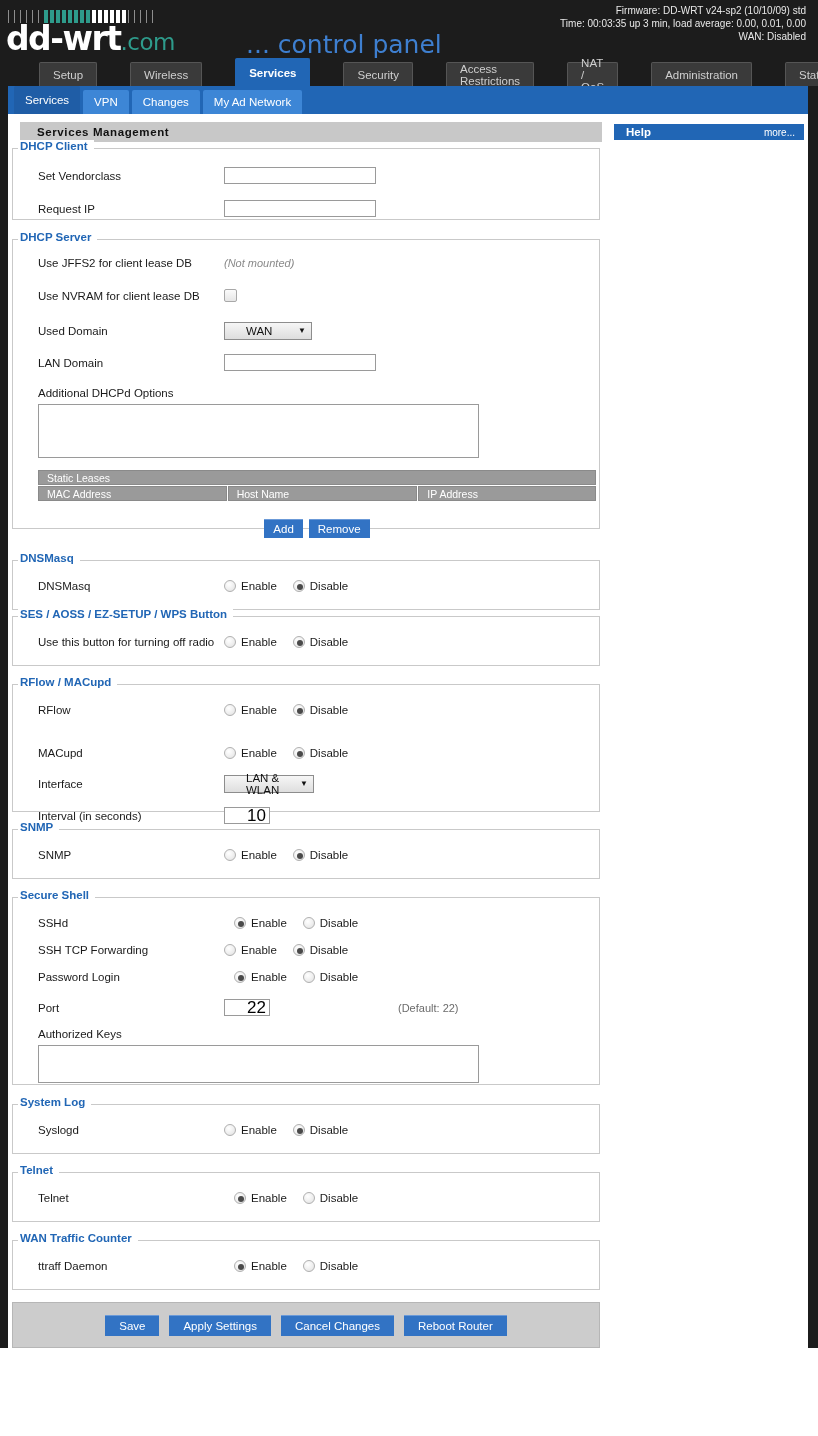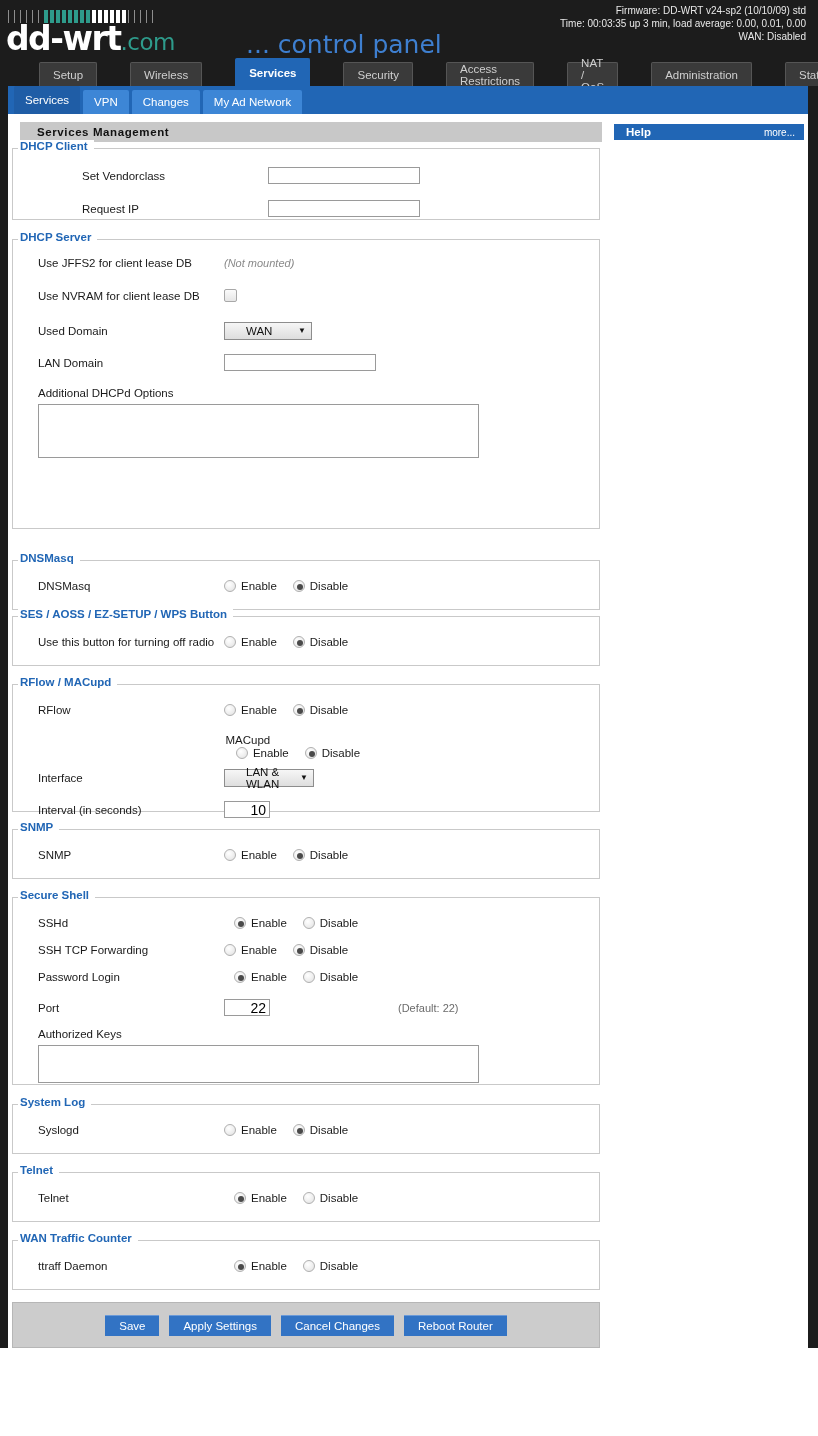--- a/index.html
+++ b/index.html
@@ -131,21 +131,21 @@
 
   .row { display: flex; align-items: center; min-height: 25px; margin-bottom: 0px; }
   .row .lab {
     width: 211px; padding-left: 25px;
     font-size: 11.5px; color: #1a1a1a;
   }
   .row .ctl { flex: 1; display: flex; align-items: center; }
 
   input[type=text] {
     height: 17px; border: 1px solid #9a9a9a; background: #fff;
-    font-family: "Liberation Sans", sans-serif; font-size: 14px;
+    font-family: "Liberation Sans", sans-serif; font-size: 17px;
     padding: 0 3px;
   }
   .inp-wide { width: 152px; }
   .inp-num { width: 46px; text-align: right; }
 
   .notmounted { font-size: 11px; color: #8a8a8a; font-style: italic; }
 
   .chk {
     width: 13px; height: 13px; border: 1px solid #a8a8a8;
     background: linear-gradient(#fbfbfb,#e6e6e6); border-radius: 2px;
@@ -319,21 +319,21 @@
         </div>
     </div>
   </div>
 
   <div id="content">
 
     <div class="setbar">
       <span>Services Management</span>
     </div>
 
-    <div class="fs" style="top:34px; height:72px;padding-left:44px;">
+    <div class="fs" style="top:34px; height:72px;">
       <div class="fs-legend">DHCP Client</div>
       <div class="fs-inner">
         <div class="row">
           <div class="lab">Set Vendorclass</div>
           <div class="ctl">
               <input type="text" class="inp-wide" value="" style="">
             </div>
         </div>
         <div class="row" style="margin-top:8px;">
           <div class="lab">Request IP</div>
@@ -373,20 +373,32 @@
           <div class="ctl">
               <input type="text" class="inp-wide" value="" style="">
             </div>
         </div>
 
         <div class="blockrow" style="margin-top:12px;">
           <div class="cap">Additional DHCPd Options</div>
           <textarea class="ta-dhcpd" style=""></textarea>
         </div>
 
+        <div class="leases">
+          <div class="lease-title">Static Leases</div>
+          <div class="lease-head">
+            <div class="lh-mac">MAC Address</div>
+            <div class="lh-host">Host Name</div>
+            <div class="lh-ip">IP Address</div>
+          </div>
+          <div class="btnrow">
+            <button class="btn">Add</button>
+            <button class="btn">Remove</button>
+          </div>
+        </div>
       </div>
     </div>
 
     <div class="fs" style="top:446px; height:50px;">
       <div class="fs-legend">DNSMasq</div>
       <div class="fs-inner" style="padding-top:12px;">
         <div class="row">
           <div class="lab">DNSMasq</div>
           <div class="ctl radiogrp">
             <span class="radio-item">
@@ -430,21 +442,21 @@
             <span class="radio-item">
               <span class="rdo"></span>
               <span class="rdo-label">Enable</span>
             </span>
             <span class="radio-item">
               <span class="rdo on"></span>
               <span class="rdo-label">Disable</span>
             </span>
           </div>
         </div>
-        <div class="row" style="margin-top:12px;flex-direction:column;">
+        <div class="row" style="margin-top:18px;">
           <div class="lab">MACupd</div>
           <div class="ctl radiogrp">
             <span class="radio-item">
               <span class="rdo"></span>
               <span class="rdo-label">Enable</span>
             </span>
             <span class="radio-item">
               <span class="rdo on"></span>
               <span class="rdo-label">Disable</span>
             </span>

